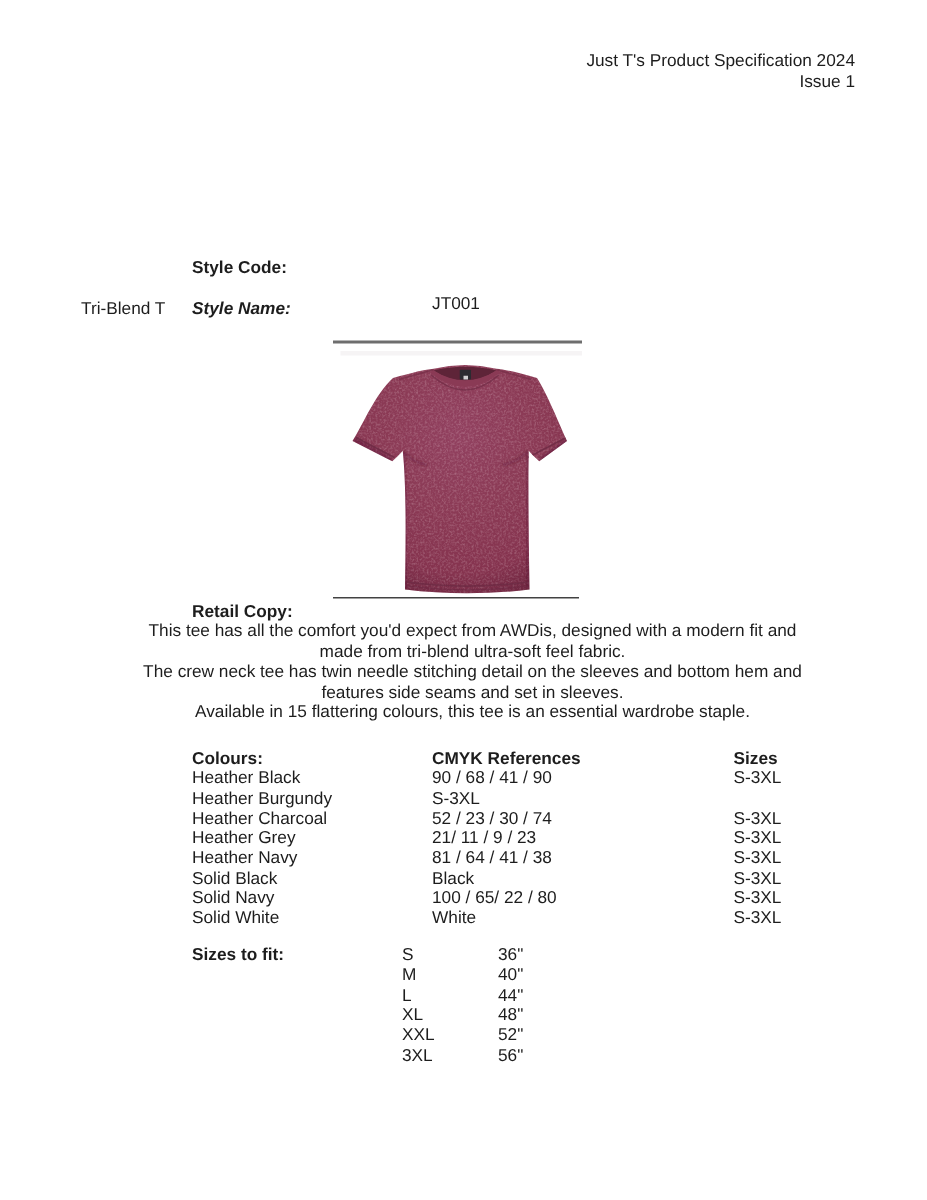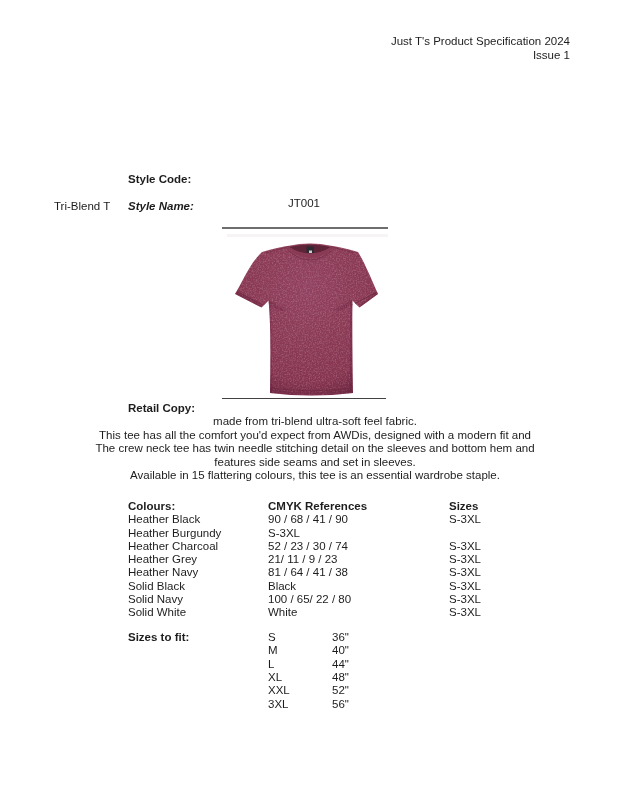--- a/index.html
+++ b/index.html
@@ -25,21 +25,21 @@
 
   .rule-top{left:222px;top:227px;width:166px;height:2px;background:#6e6e6e;z-index:1;}
   .photo-band{left:227px;top:233.5px;width:161px;height:3.5px;background:#f6f4f5;z-index:1;}
   .rule-bottom{left:222px;top:397.6px;width:164px;height:1.6px;background:#424242;z-index:1;}
   .shirt-svg{left:225px;top:230px;width:165px;height:172px;z-index:2;}
 
   .retail-label{top:402px;}
   .retail-lines{left:15px;top:415.4px;width:600px;text-align:center;line-height:13.5px;}
 
   .colours{left:128px;top:500px;width:470px;}
-  .trow{display:flex;line-height:13.3px;height:13.3px;}
+  .trow{display:flex;line-height:13.3px;height:13.3px;gap:20px;}
   .c1{width:140px;}
   .c2{width:181px;}
   .c3{flex:1;}
 
   .sizesfit{left:128px;top:631px;width:320px;}
   .sizesfit-label{position:absolute;left:0;top:0;}
   .srow{display:flex;margin-left:140px;line-height:13.35px;height:13.35px;}
   .s1{width:64px;}
   .s2{flex:1;}
 </style>
@@ -107,22 +107,22 @@
 
   <rect x="81.5" y="16.5" width="7.5" height="6.5" rx="0.5" fill="#2b2b31"></rect>
   <rect x="84" y="20.5" width="3" height="2.5" fill="#cfcfd2"></rect>
 
   <path d="M61.5,18 Q85,38 108.5,18 L106,17 Q85,30 64,17 Z" fill="#8a3a55"></path>
   <path d="M62.5,20 Q85,40 107.5,20" stroke="#6f2b45" stroke-width="1" opacity="0.7" fill="none"></path>
 </svg>
 
 <div class="abs lbl-col retail-label b">Retail Copy:</div>
 <div class="abs retail-lines">
+  <div>This tee has all the comfort you'd expect from AWDis, designed with a modern fit and</div>
   <div>made from tri-blend ultra-soft feel fabric.</div>
-  <div>This tee has all the comfort you'd expect from AWDis, designed with a modern fit and</div>
   <div>The crew neck tee has twin needle stitching detail on the sleeves and bottom hem and</div>
   <div>features side seams and set in sleeves.</div>
   <div>Available in 15 flattering colours, this tee is an essential wardrobe staple.</div>
 </div>
 
 <div class="abs colours">
   <div class="trow">
     <span class="c1 b">Colours:</span>
     <span class="c2 b">CMYK References</span>
     <span class="c3 b">Sizes</span>

